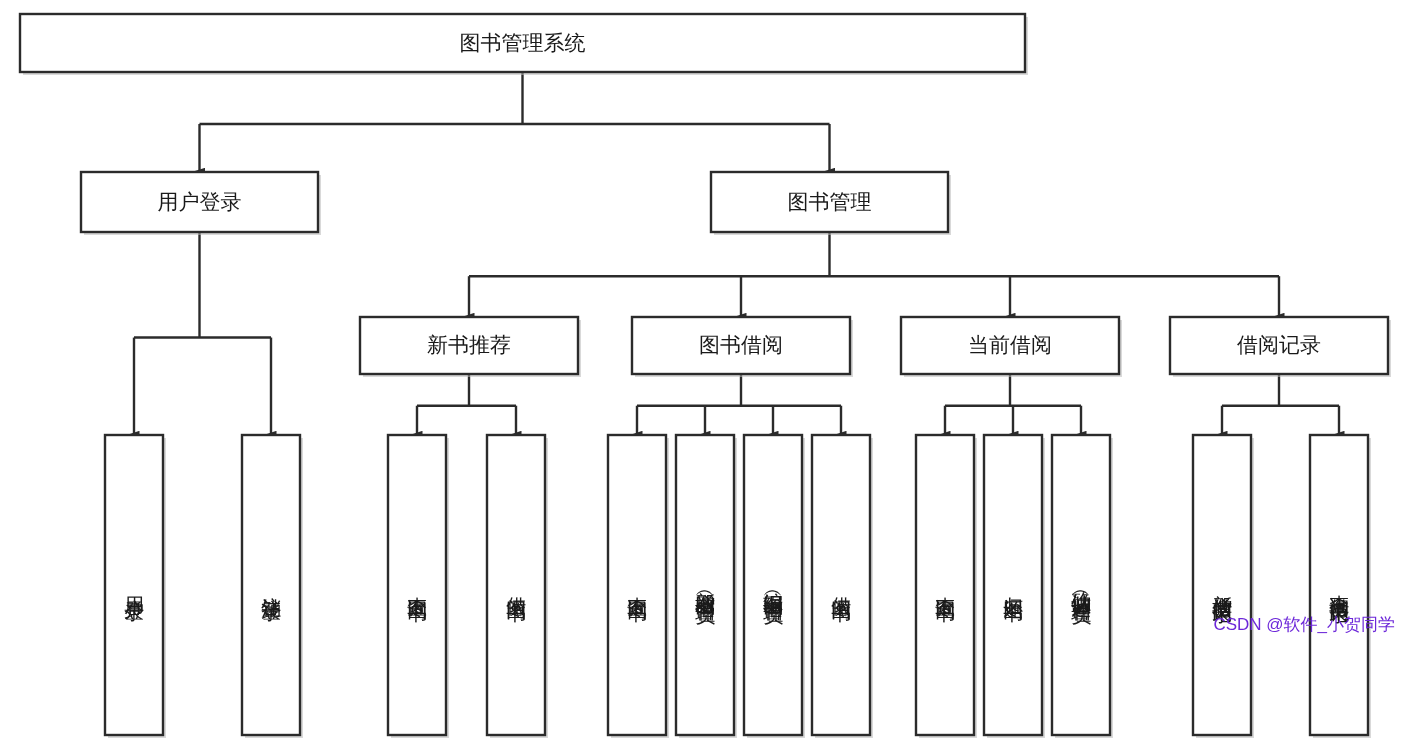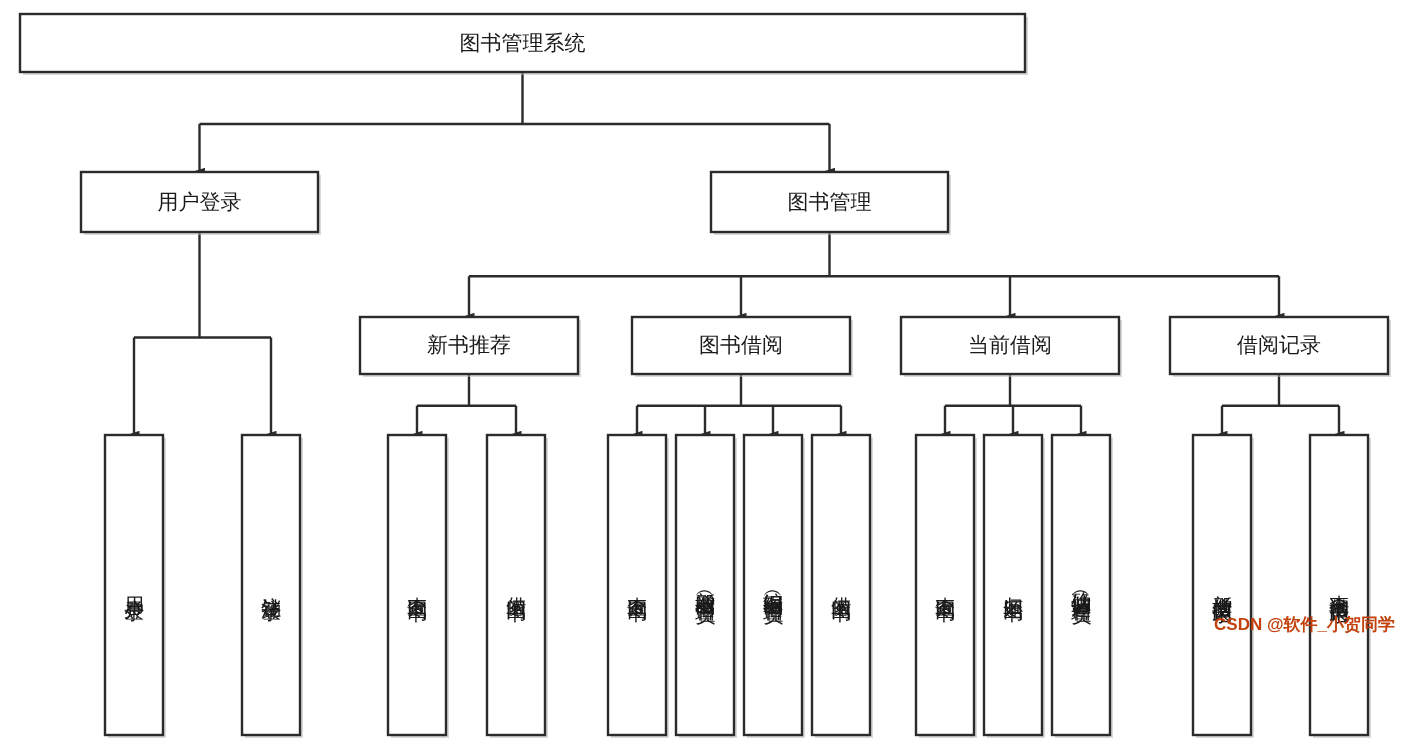--- a/index.html
+++ b/index.html
@@ -63,24 +63,23 @@
     justify-content: center;
     text-align: center;
     pointer-events: none;
   }
   .watermark {
     position: absolute;
     right: 10px;
     bottom: 6px;
     font-family: "Liberation Sans", "DejaVu Sans", sans-serif;
     font-size: 17px;
-    color: #c2410c;
+    color: #6d28d9;
     white-space: nowrap;
     user-select: none;
-    font-weight: bold;
   }
 </style>
 </head>
 <body>
 
 <div id="diagram-root">
 
   <svg id="tree-svg" viewBox="0 0 1405 747" xmlns="http://www.w3.org/2000/svg">
     <defs>
       <marker id="arrowhead" markerWidth="9" markerHeight="11" refX="3.2" refY="5.5" orient="auto" markerUnits="userSpaceOnUse">

